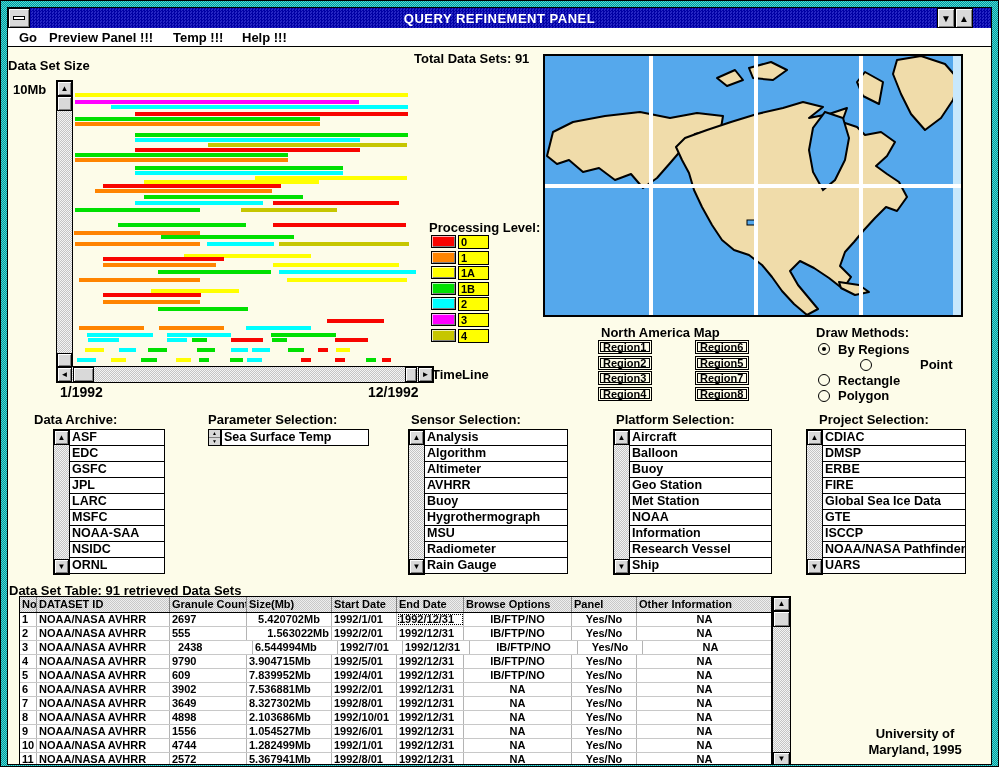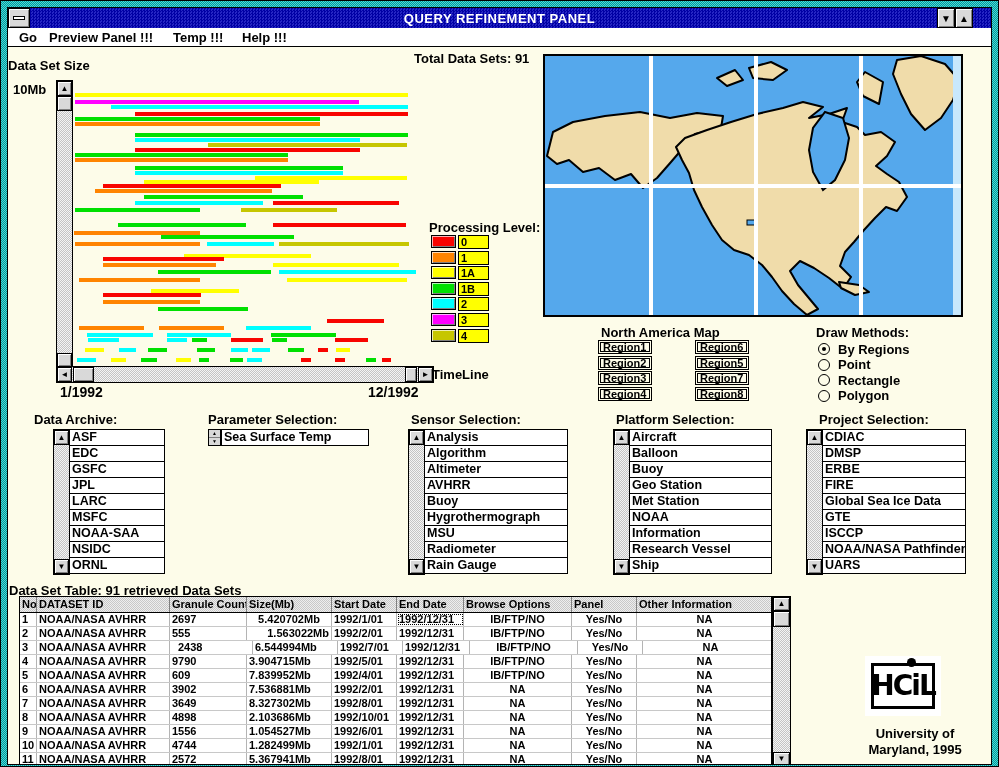--- a/index.html
+++ b/index.html
@@ -319,21 +319,21 @@
             <span>Region8</span>
           </div>
         </div>
 
       <div class="lbl" style="left:808px;top:277px;">Draw Methods:</div>
       <div id="draw-methods">
           <div class="radio-row" style="left: 810px; top: 294px;">
             <span class="radio sel"></span>
             <span class="rlabel">By Regions</span>
           </div>
-          <div class="radio-row" style="left: 810px; top: 309.5px;">
+          <div class="radio-row" style="left: 852px; top: 309.5px; gap: 40px;">
             <span class="radio"></span>
             <span class="rlabel">Point</span>
           </div>
           <div class="radio-row" style="left: 810px; top: 325px;">
             <span class="radio"></span>
             <span class="rlabel">Rectangle</span>
           </div>
           <div class="radio-row" style="left: 810px; top: 340.5px;">
             <span class="radio"></span>
             <span class="rlabel">Polygon</span>
@@ -559,26 +559,20 @@
             <div class="t-cell" style="width: 65px; text-align: center;">Yes/No</div>
             <div class="t-cell" style="width: 136px; text-align: center;">NA</div>
           </div>
         </div>
       <div class="sb" style="left:764px;top:548px;width:19px;height:171px;">
         <div class="btn" style="left:0;top:0;width:17px;height:14px;">▲</div>
         <div class="thumb" style="left:0;top:14px;width:17px;height:16px;"></div>
         <div class="btn" style="left:0;bottom:0;width:17px;height:14px;">▼</div>
       </div>
 
-      <div id="logo">
-        <div id="logo-frame">
-          <div id="logo-dot"></div>
-          <div id="logo-text">HCiL</div>
-        </div>
-      </div>
       <div id="univ">
         <div>University of</div>
         <div>Maryland, 1995</div>
       </div>
 
     </div>
   </div>
 </div>
 
 </body></html>

